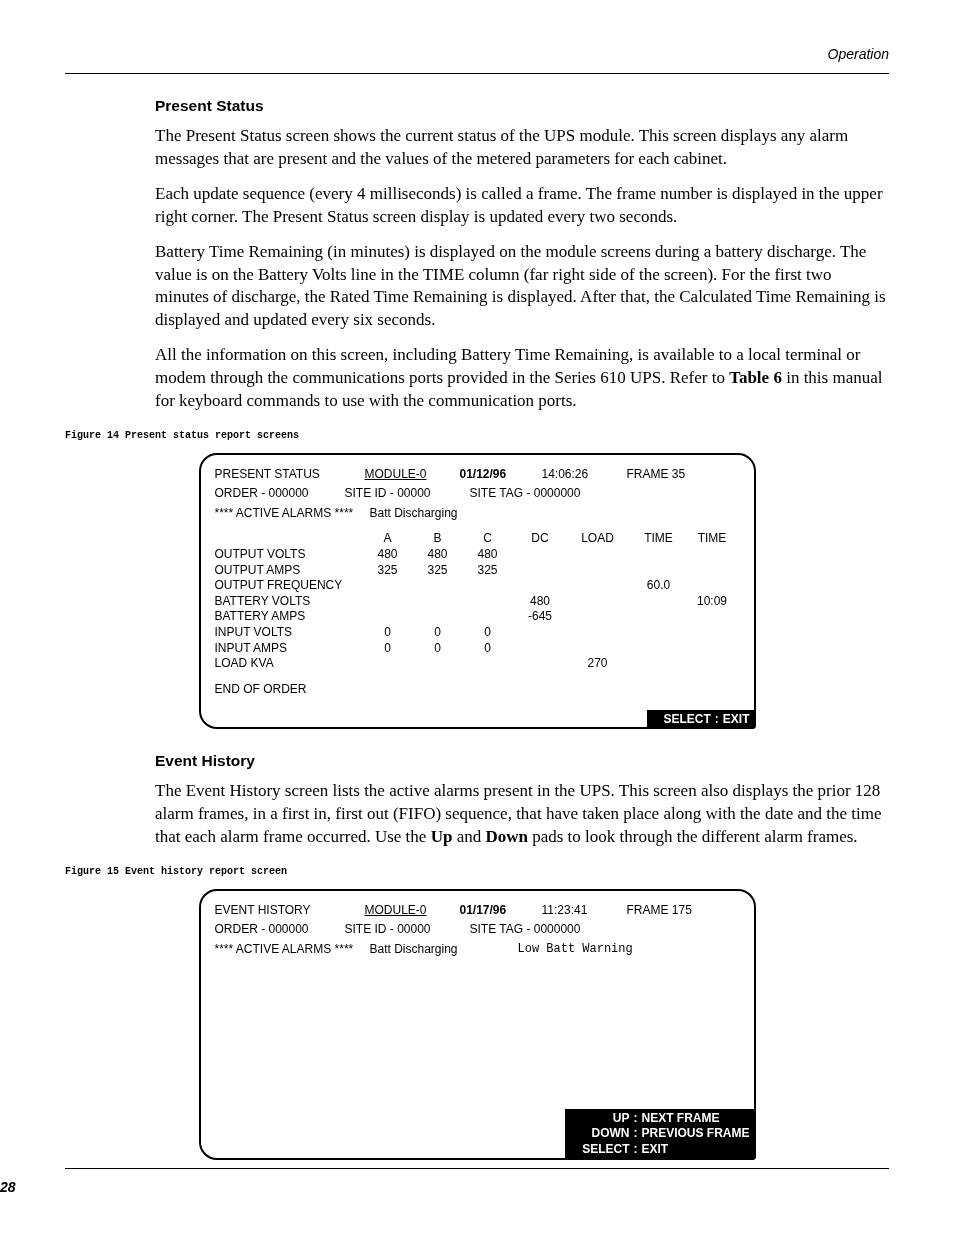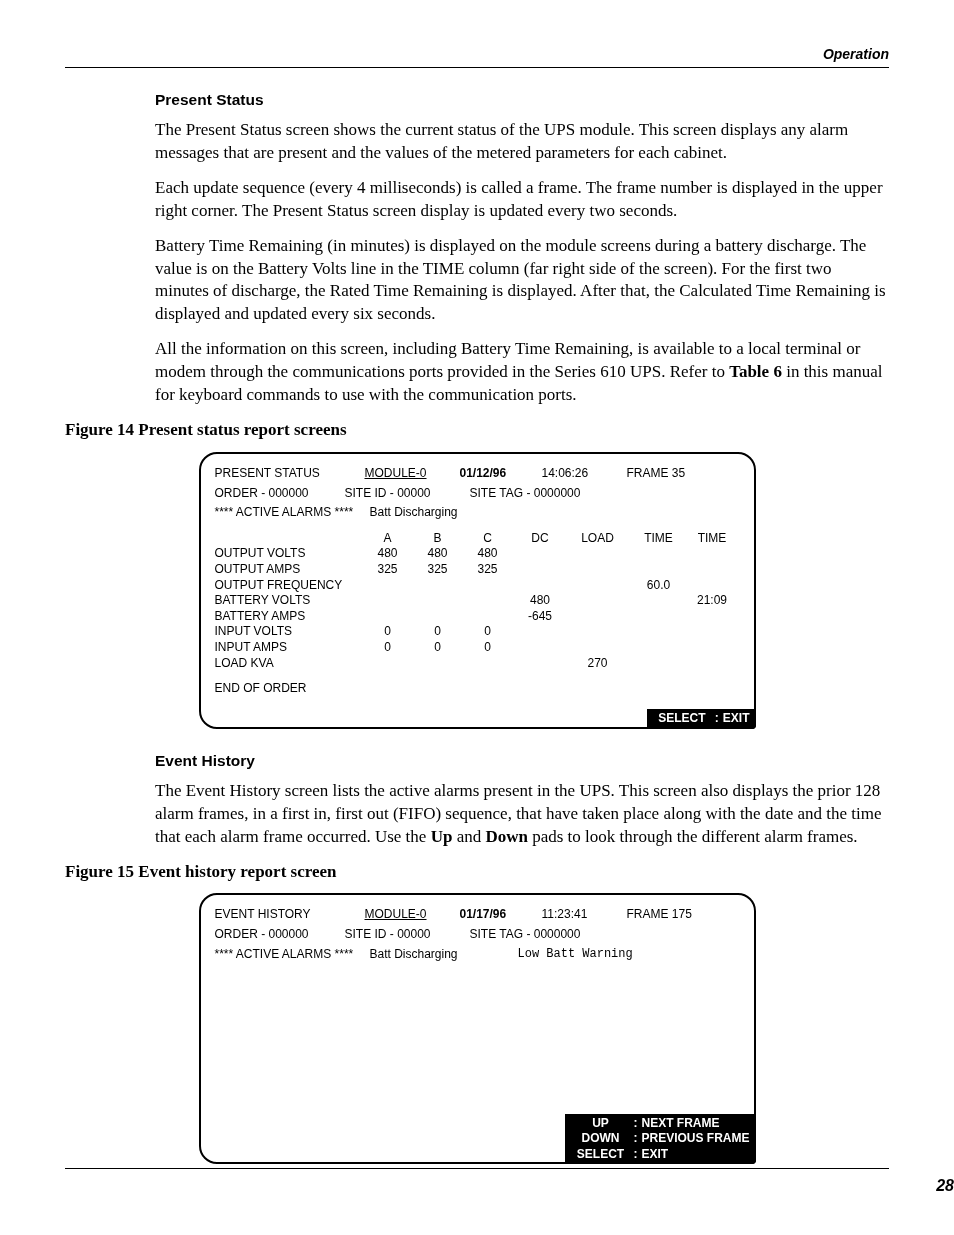--- a/index.html
+++ b/index.html
@@ -16,45 +16,45 @@
   }
   .page {
     position: absolute;
     top: 45px;
     left: 65px;
     right: 65px;
     bottom: 40px;
   }
   .running-head {
     font-family: Arial, Helvetica, sans-serif;
-    font-weight: bold;
+    font-weight: normal;
     font-style: italic;
     font-size: 14px;
     text-align: right;
-    margin-bottom: 3px;
+    margin-bottom: 9px;
   }
   .rule {
     border: none;
     border-top: 1px solid #000;
     margin: 0;
   }
   .content { padding-left: 90px; }
   .h3 {
     font-family: Arial, Helvetica, sans-serif;
     font-weight: bold;
     font-size: 15.5px;
     margin-top: 22px;
     margin-bottom: 8px;
   }
   p { margin: 0 0 12px 0; }
   .fig-caption {
-    font-family: Liberation Serif, serif;
-    font-weight: bold;
-    font-size: 17px;
-    margin-top: 8px;
+    font-family: Liberation Mono, monospace;
+    font-weight: bold;
+    font-size: 10px;
+    margin-top: 16px;
     margin-bottom: 10px;
     padding-left: 0;
   }
   .screen-wrap { display: flex; justify-content: center; }
   .screen {
     width: 525px;
     border: 2px solid #000;
     border-radius: 18px;
     border-bottom-right-radius: 4px;
     position: relative;
@@ -83,32 +83,31 @@
     right: -2px;
     bottom: -2px;
     background: #000;
     color: #fff;
     font-weight: bold;
     font-size: 12px;
     padding: 2px 6px 2px 6px;
     border-bottom-right-radius: 4px;
   }
   .hint-block .hint-line { white-space: nowrap; }
-  .hint-key { display:inline-block; width:58px; text-align:center; }
+  .hint-key { display:inline-block; width:58px; text-align:right; }
   .hint-sep { padding: 0 4px; }
   .footer {
     position: absolute;
     left:0; right:0;
     bottom: 38px;
-    text-align: right;
+    text-align: left;
     font-family: Arial, Helvetica, sans-serif;
     font-style: italic;
     font-weight: bold;
-    font-size: 16px;
-    padding-left: 31px;
+    font-size: 14px;
   }
   .footer-rule {
     position:absolute;
     left:65px; right:65px;
     bottom: 58px;
     border:none;
     border-top:1px solid #000;
   }
 </style>
 </head>
@@ -193,21 +192,21 @@
             <span class="c"></span>
           </div>
           <div class="tbl">
             <span>BATTERY VOLTS</span>
             <span class="c"></span>
             <span class="c"></span>
             <span class="c"></span>
             <span class="c">480</span>
             <span class="c"></span>
             <span class="c"></span>
-            <span class="c">21:09</span>
+            <span class="c">10:09</span>
           </div>
           <div class="tbl">
             <span>BATTERY AMPS</span>
             <span class="c"></span>
             <span class="c"></span>
             <span class="c"></span>
             <span class="c">-645</span>
             <span class="c"></span>
             <span class="c"></span>
             <span class="c"></span>

